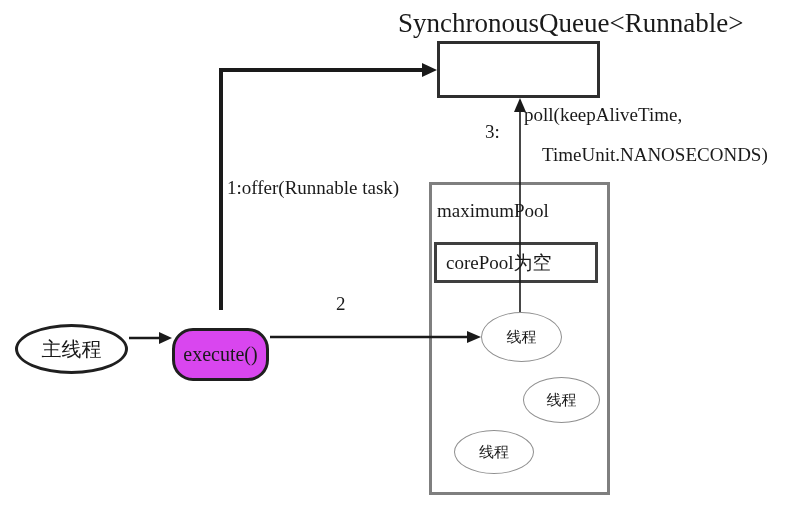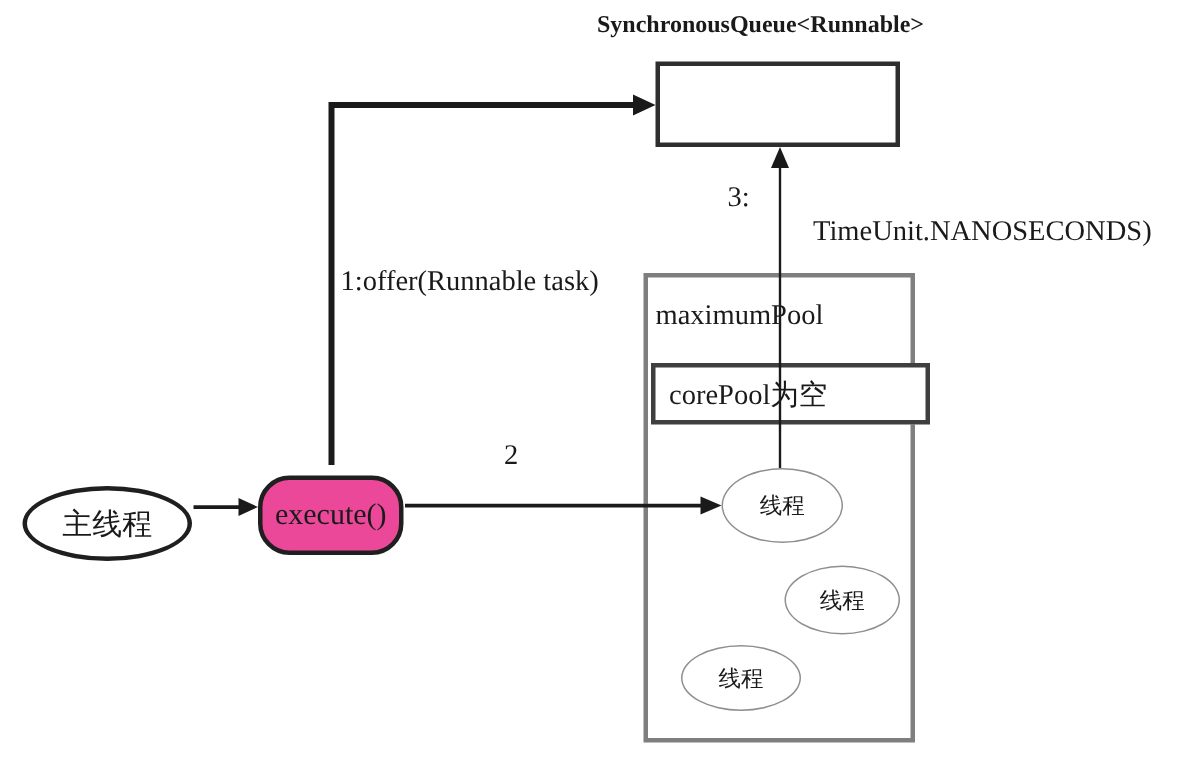--- a/index.html
+++ b/index.html
@@ -13,23 +13,22 @@
     height: 518px;
     background: #ffffff;
     font-family: "Liberation Serif", "DejaVu Serif", serif;
     color: #1a1a1a;
     overflow: hidden;
   }
   .abs { position: absolute; }
 
   .title {
     left: 398px; top: 8px;
-    font-size: 16px;
+    font-size: 27px;
     white-space: nowrap;
-    font-weight: bold;
   }
 
   .queue-box {
     left: 437px; top: 41px;
     width: 163px; height: 57px;
     border: 3px solid #2e2e2e;
     box-sizing: border-box;
     background: #ffffff;
   }
 
@@ -40,21 +39,21 @@
     box-sizing: border-box;
     background: #ffffff;
   }
   .max-pool-label {
     left: 437px; top: 200px;
     font-size: 19px;
     white-space: nowrap;
   }
   .core-pool-box {
     left: 434px; top: 242px;
-    width: 186px; height: 41px;
+    width: 164px; height: 41px;
     border: 3px solid #3f3f3f;
     box-sizing: border-box;
     background: #ffffff;
     display: flex;
     align-items: center;
     padding-left: 9px;
     font-size: 19px;
   }
 
   .ellipse {
@@ -83,26 +82,26 @@
     width: 77px; height: 46px;
     border: 1px solid #8f8f8f;
   }
   .thread-3 {
     left: 454px; top: 430px;
     width: 80px; height: 44px;
     border: 1px solid #8f8f8f;
   }
 
   .execute-node {
-    left: 172px; top: 317px;
+    left: 172px; top: 328px;
     width: 97px; height: 53px;
     border: 3px solid #1f1f1f;
     border-radius: 21px;
     box-sizing: border-box;
-    background: #ec4899;
+    background: #d946ef;
     display: flex;
     align-items: center;
     justify-content: center;
     font-size: 20px;
   }
 
   .lbl { font-size: 19px; white-space: nowrap; }
   .lbl-offer { left: 227px; top: 145px; margin-top: 32px; }
   .lbl-step2 { left: 336px; top: 293px; }
   .lbl-step3 { left: 485px; top: 121px; }
@@ -146,20 +145,21 @@
     <span>主线程</span>
   </div>
 
   <div class="abs execute-node">
     <span>execute()</span>
   </div>
 
   <div class="abs lbl lbl-offer">1:offer(Runnable task)</div>
   <div class="abs lbl lbl-step2">2</div>
   <div class="abs lbl lbl-step3">3:</div>
+  <div class="abs lbl lbl-poll1">poll(keepAliveTime,</div>
   <div class="abs lbl lbl-poll2">TimeUnit.NANOSECONDS)</div>
 
   <svg class="wires" viewBox="0 0 801 518">
 
     <g>
       <line x1="129" y1="338" x2="162" y2="338" stroke="#1a1a1a" stroke-width="2.5"></line>
       <polygon points="172,338 159,332 159,344" fill="#1a1a1a"></polygon>
     </g>
 
     <g>

